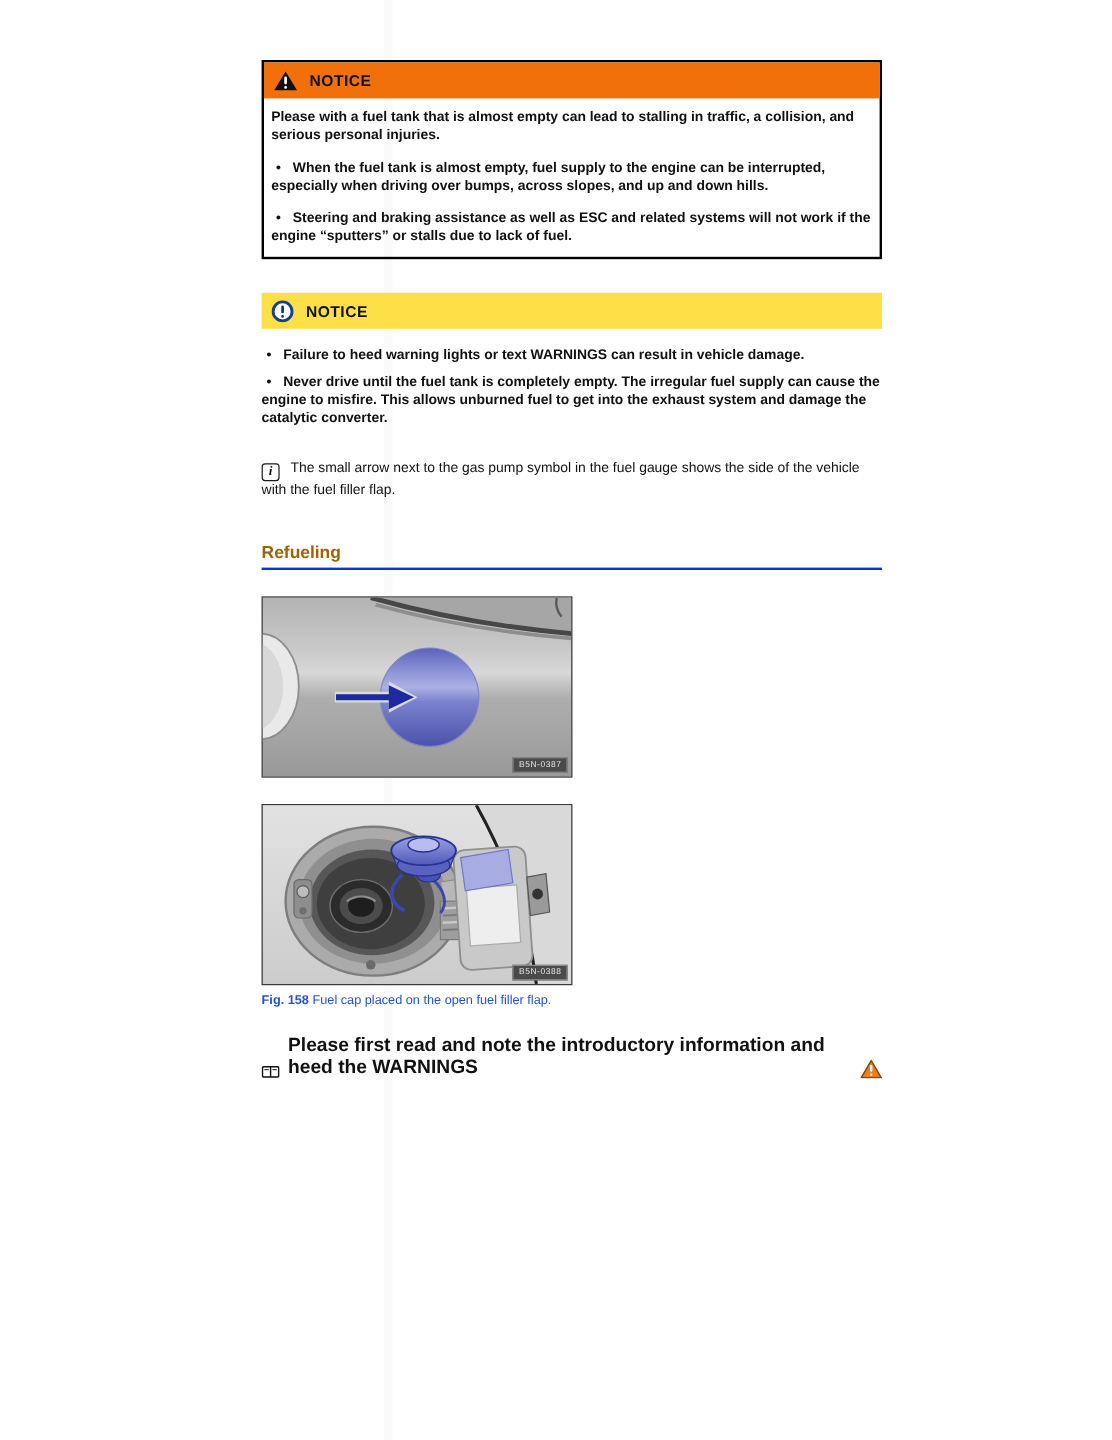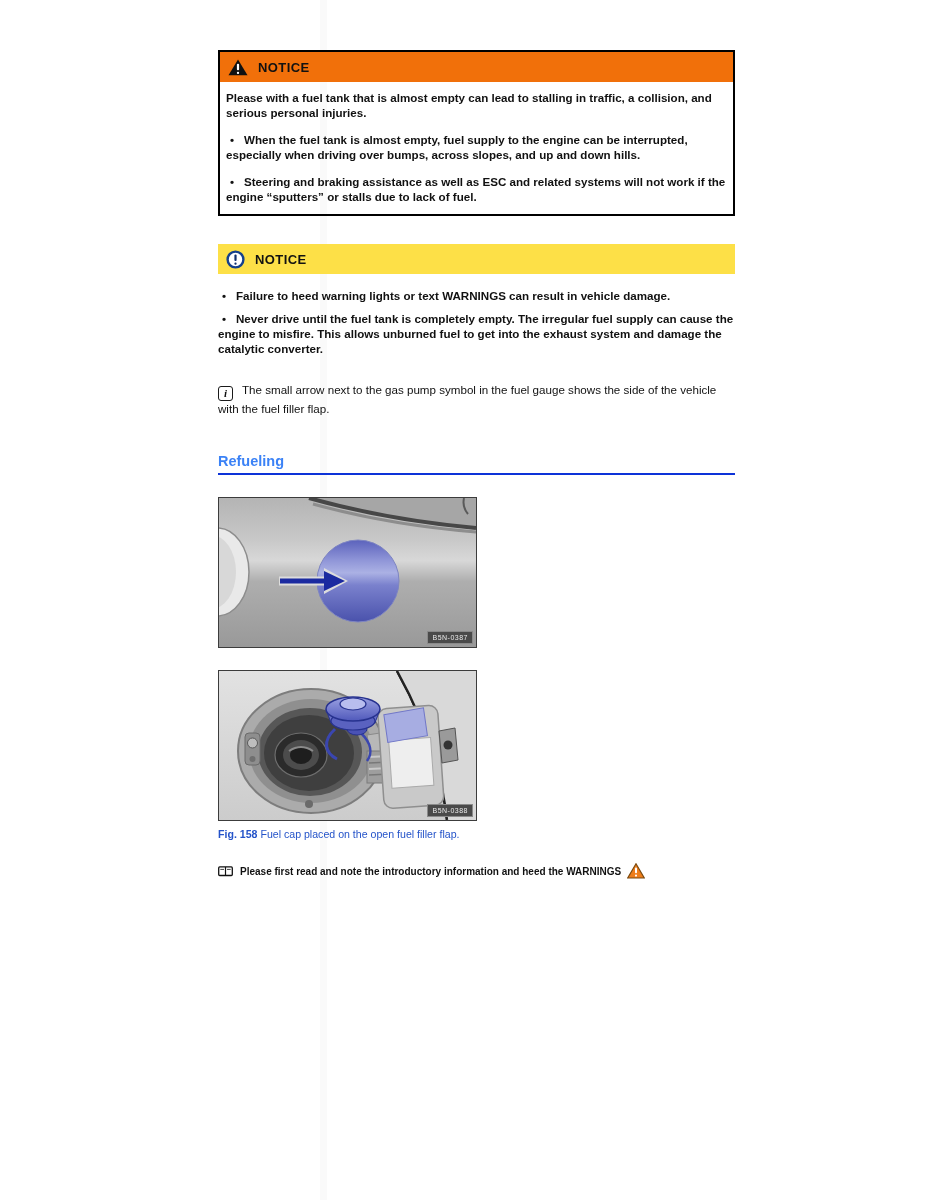--- a/index.html
+++ b/index.html
@@ -32,37 +32,37 @@
   
   .info-note{margin-top:26px;font-size:11.6px;line-height:15px;font-weight:normal;}
   .info-icon{
     display:inline-block;width:13px;height:13px;border:1.6px solid #1a1a1a;border-radius:3px;
     font-family:"Liberation Serif","DejaVu Serif",serif;font-style:italic;font-weight:bold;
     font-size:11px;line-height:12px;text-align:center;vertical-align:-3px;margin-right:9px;
   }
 
   
   .section-heading{
-    margin:37px 0 0 0;font-size:14.5px;font-weight:bold;color:#3b82f6;
+    margin:37px 0 0 0;font-size:14.5px;font-weight:bold;color:#a16207;
     border-bottom:2px solid #0D33D8;padding-bottom:4px;
   }
 
   
   figure{margin:22px 0 0 0;width:259px;}
   .img-frame{width:257px;height:149px;position:relative;border:1px solid #3c3c3c;background:#bbb;}
   .img-frame svg{display:block;width:100%;height:100%;}
   .img-code{
     position:absolute;right:3px;bottom:3px;background:#4a4a4a;color:#e8e8e8;
     font-size:7px;line-height:9px;padding:1px 4px;letter-spacing:0.5px;border:1px solid #8a8a8a;
   }
   figcaption{margin-top:7px;font-size:10.6px;line-height:13px;color:#2453C9;}
   .fig-label{font-weight:bold;}
 
   
-  .footer-note{margin-top:22px;font-size:10px;font-weight:bold;display:flex;align-items:center;}
+  .footer-note{margin-top:22px;font-size:16px;font-weight:bold;display:flex;align-items:flex-end;}
   .book-icon{margin-right:7px;display:inline-flex;}
   .tri-icon{margin-left:6px;display:inline-flex;}
 </style>
 </head>
 <body>
 
 <div class="fold-line"></div>
 
 <div class="content">
 

